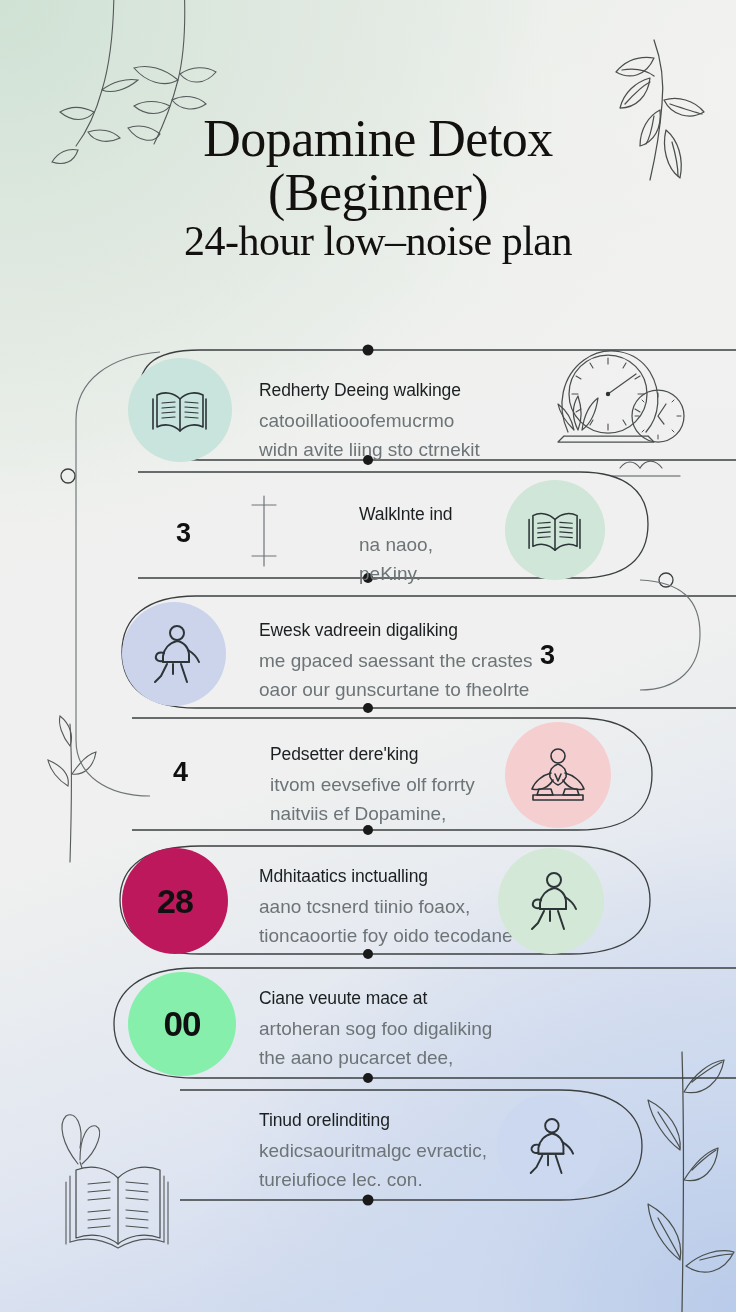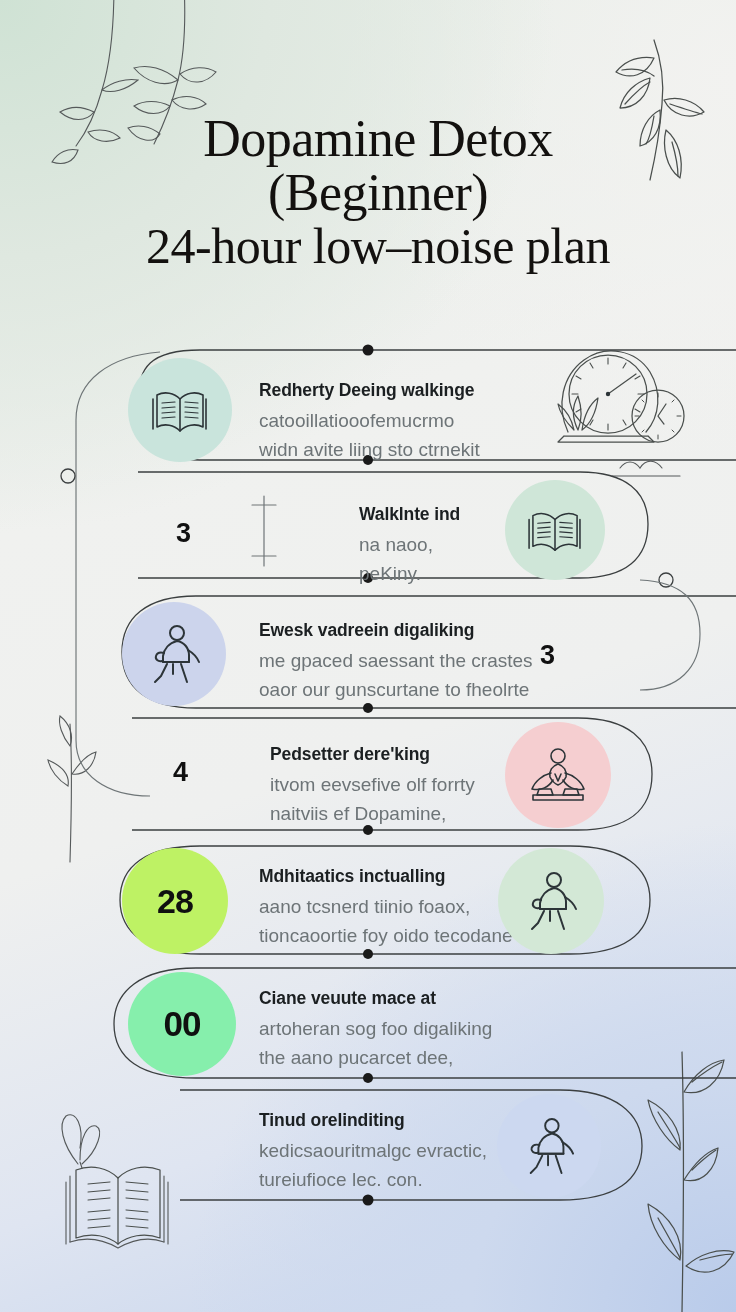--- a/index.html
+++ b/index.html
@@ -39,21 +39,21 @@
   #title-block{
     position:absolute; z-index:4; left:0; right:0; top:112px;
     text-align:center;
     font-family:"Liberation Serif", serif;
     color:#13110f;
     margin-left:20px;
   }
   #title-block .t-line{
     font-size:52px; line-height:1.04; font-weight:400; letter-spacing:-0.5px;
   }
-  #title-block .t-line.l3{ font-size:50px; }
+  #title-block .t-line.l3{ font-size:42px; }
 
   
   #timeline{ position:absolute; z-index:3; left:0; top:0; width:736px; height:1312px; }
   #timeline svg{ position:absolute; left:0; top:0; }
   .conn { fill:none; stroke:#3b3f40; stroke-width:1.3; }
   .conn-soft { fill:none; stroke:#6e7577; stroke-width:1.15; }
   .dot { fill:#1a1a1a; }
   .ring{ fill:none; stroke:#3b3f40; stroke-width:1.3; }
 
   .row{ position:absolute; z-index:5; }
@@ -68,21 +68,21 @@
 
   .num{
     position:absolute;
     font-family:"Liberation Sans", sans-serif;
     font-weight:700; color:#101010;
     letter-spacing:-1px;
   }
 
   .txt{ position:absolute; }
   .txt .ttl{
-    font-size:17.5px; font-weight:700; color:#1b1f21;
+    font-size:17.5px; font-weight:400; color:#1b1f21;
     letter-spacing:-0.1px; white-space:nowrap; margin-bottom:5px;
   }
   .txt .sub{
     font-size:19px; font-weight:400; color:#6d7477;
     line-height:1.55; white-space:nowrap;
   }
 </style>
 </head>
 <body>
 
@@ -352,21 +352,21 @@
       <path class="ic-f" d="M38 26 C46 28 54 34 57 42 C48 44 40 40 36 33"></path>
       <path class="ic-f" d="M28 27 L31 34 L34 27"></path>
       <path class="ic-f" d="M12 42 L24 42 L26 48 L10 48 Z"></path>
       <path class="ic-f" d="M38 42 L50 42 L52 48 L36 48 Z"></path>
       <path class="ic-f" d="M6 48 L56 48 L56 53 L6 53 Z"></path>
     </svg>
   </div>
 </div>
 
 <div class="row">
-  <div class="circle" style="left:122px; top:848px; width:106px; height:106px; background:#bef264;align-items:center;">
+  <div class="circle" style="left:122px; top:848px; width:106px; height:106px; background:#be185d;align-items:center;">
     <span class="num" style="position:static; font-size:34px;">28</span>
   </div>
   <div class="txt" style="left:259px; top:866px;">
     <div class="ttl">Mdhitaatics inctualling</div>
     <div class="sub">aano tcsnerd tiinio foaox,</div>
     <div class="sub">tioncaoortie foy oido tecodane</div>
   </div>
   <div class="circle" style="left:498px; top:848px; width:106px; height:106px; background:#d3e8d6;">
     <svg width="54" height="60" viewBox="0 0 54 60">
       <circle class="ic" cx="30" cy="9" r="7"></circle>

